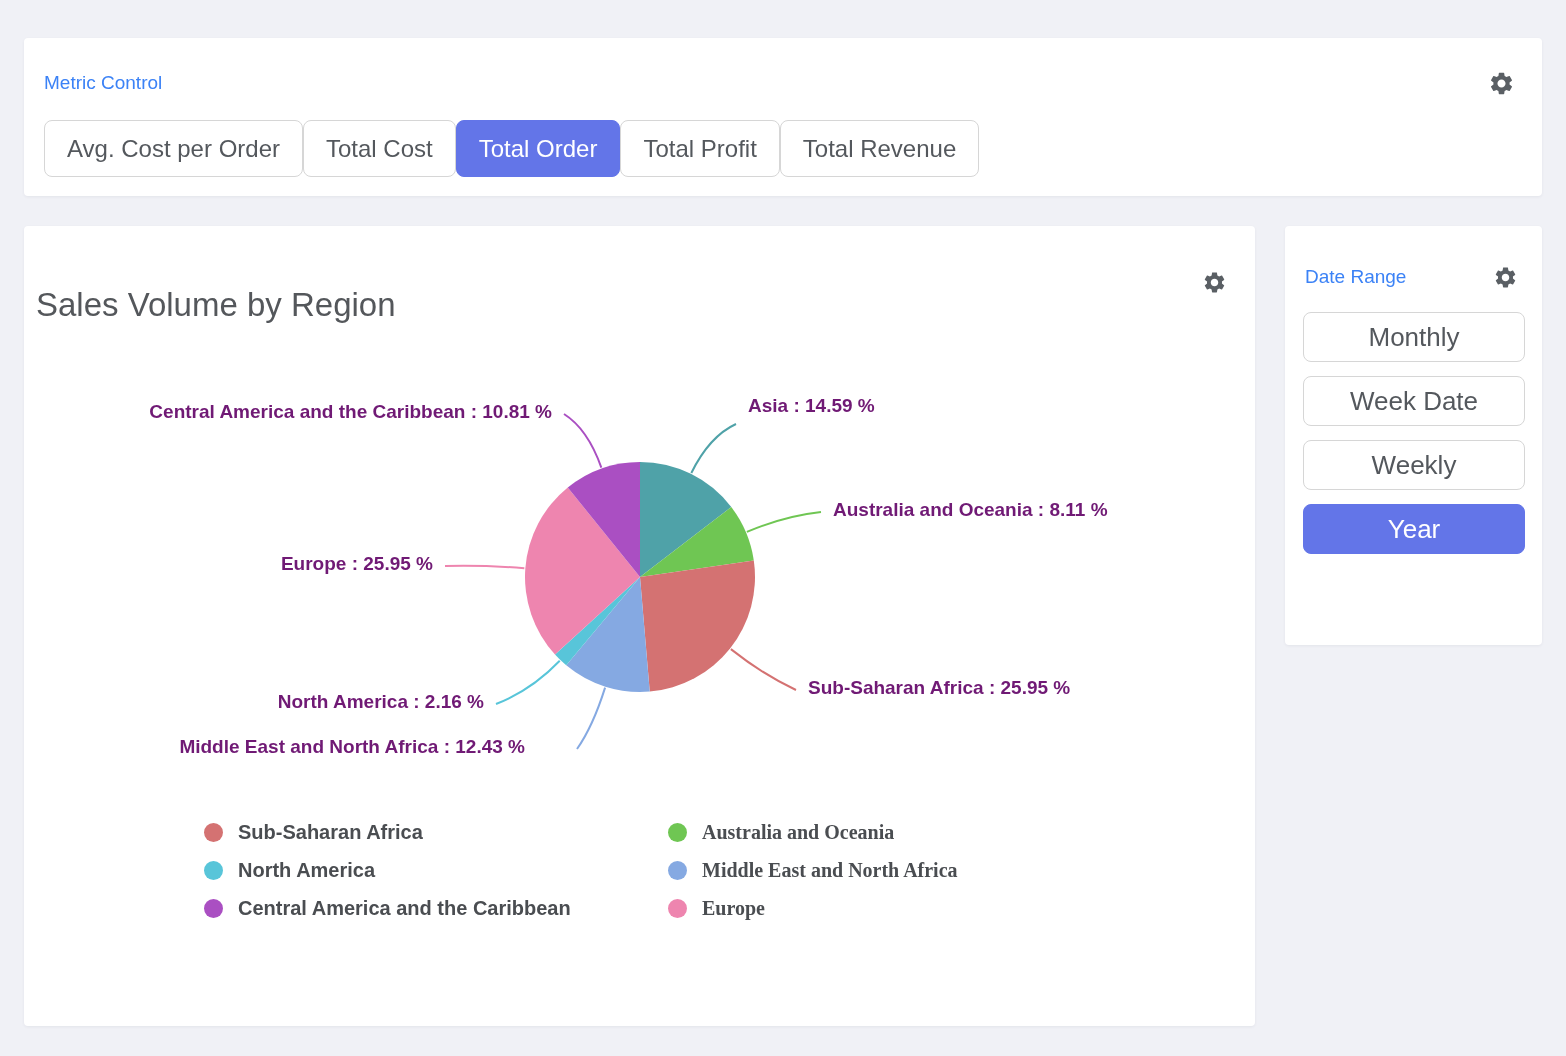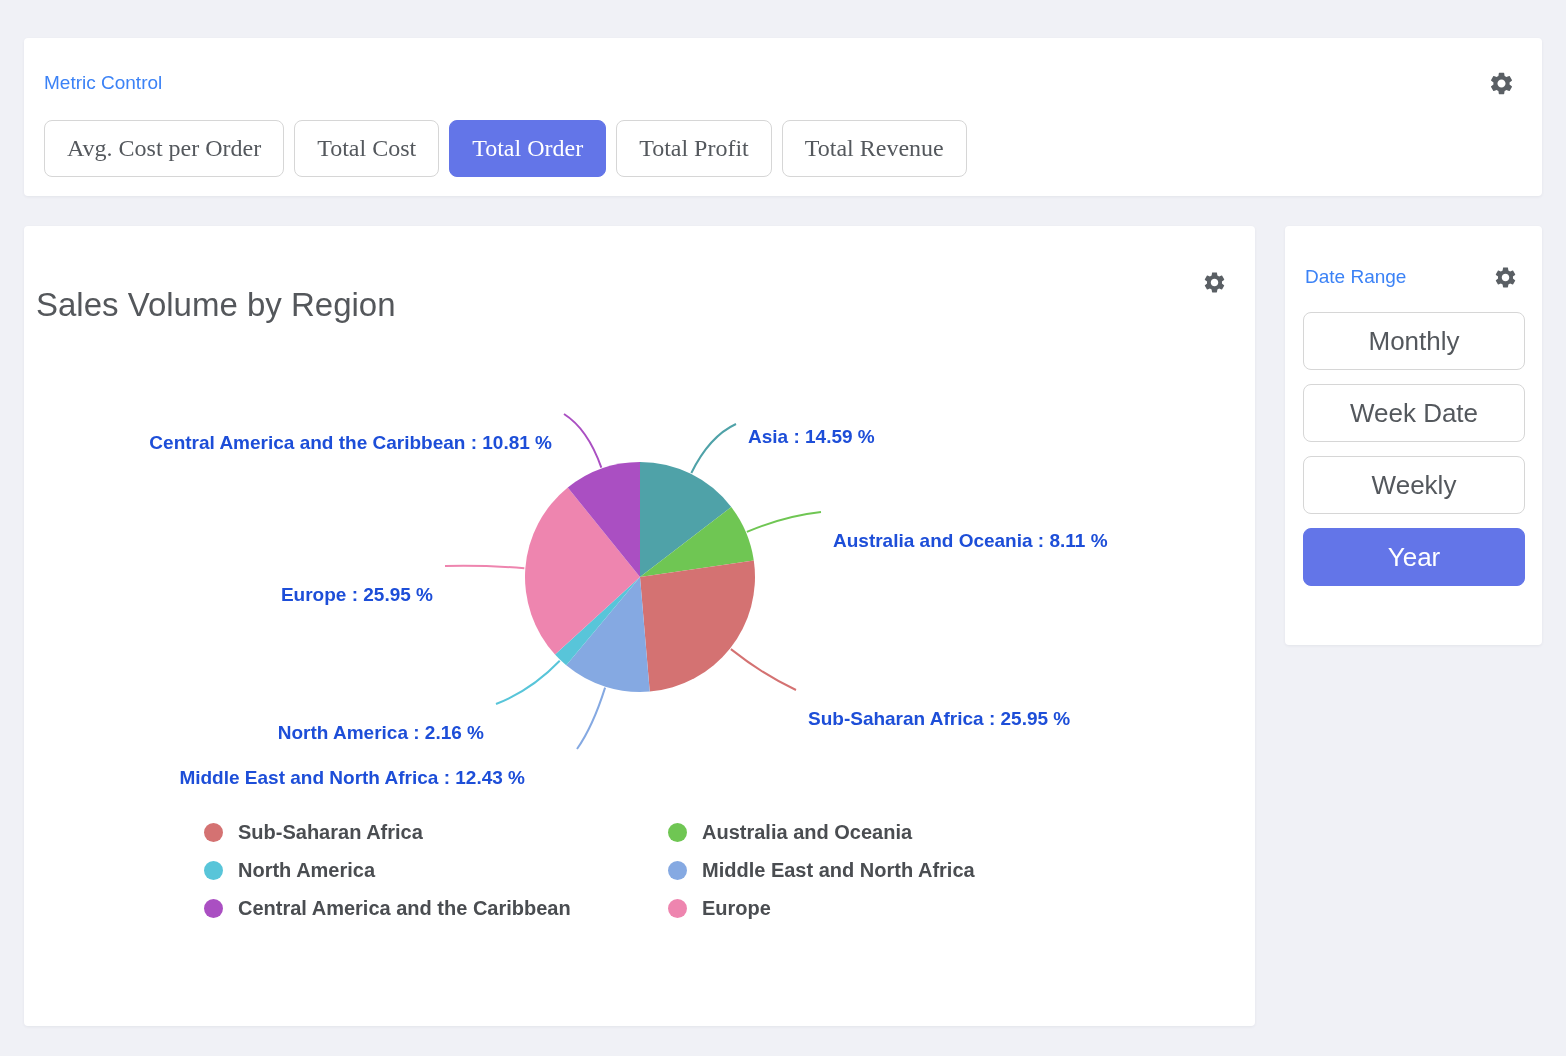--- a/index.html
+++ b/index.html
@@ -11,38 +11,38 @@
   .chart-panel{left:24px;top:226px;width:1231px;height:800px;}
   .date-panel{left:1285px;top:226px;width:257px;height:419px;}
 
   .panel-head{display:flex;justify-content:space-between;align-items:center;}
   .metric-panel .panel-head{padding:30px 27px 0 20px;}
   .date-panel .panel-head{padding:36px 24px 0 20px;align-items:center;}
   .panel-title{font-size:19px;font-weight:400;color:#3b82f6;margin:0;line-height:30px;}
 
   .gear-btn{background:none;border:none;padding:0;cursor:pointer;line-height:0;}
 
-  .btn-row{display:flex;gap:10px;padding:22px 16px 0 20px;font-family:Liberation Serif, serif;}
+  .btn-row{display:flex;padding:22px 16px 0 20px;}
   .m-btn{height:57px;padding:0 22px;font-size:24px;color:#54585d;background:#fff;
          border:1px solid #d6d6d6;border-radius:8px;display:flex;align-items:center;
          cursor:pointer;font-family:inherit;white-space:nowrap;}
   .m-btn.selected{background:var(--accent);border-color:var(--accent);color:#fff;}
 
   .date-btns{display:flex;flex-direction:column;gap:14px;padding:20px 17px 0 18px;}
-  .d-btn{height:58px;font-size:26px;color:#54585d;background:#fff;border:1px solid #d6d6d6;
+  .d-btn{height:50px;font-size:26px;color:#54585d;background:#fff;border:1px solid #d6d6d6;
          border-radius:8px;cursor:pointer;font-family:inherit;width:100%;}
   .d-btn.selected{background:var(--accent);border-color:var(--accent);color:#fff;}
 
   .chart-title{position:absolute;top:48px;left:0;width:100%;text-align:left;
                font-size:33px;font-weight:500;color:#54575b;margin:12px;}
   .chart-gear{position:absolute;top:44px;right:28px;}
 
   #pie-svg{position:absolute;left:0;top:0;}
-  .pie-label{position:absolute;font-size:19px;font-weight:700;color:#1d4ed8;
-             white-space:nowrap;transform:translateY(-50%);margin-top:31px;}
+  .pie-label{position:absolute;font-size:19px;font-weight:700;color:#701a75;
+             white-space:nowrap;transform:translateY(-50%);}
   .legend-col{position:absolute;display:flex;flex-direction:column;}
   .legend-row{display:flex;align-items:center;height:38px;cursor:pointer;}
   .legend-dot{width:19px;height:19px;border-radius:50%;margin-right:15px;flex:0 0 auto;}
   .legend-text{font-size:20px;font-weight:700;color:#4a4d51;white-space:nowrap;}
 </style>
 </head>
 <body>
 
 <div class="page">
 
@@ -104,21 +104,21 @@
           </div>
           <div class="legend-row">
             <span class="legend-dot" style="background: rgb(88, 197, 217);"></span>
             <span class="legend-text">North America</span>
           </div>
           <div class="legend-row">
             <span class="legend-dot" style="background: rgb(170, 79, 194);"></span>
             <span class="legend-text">Central America and the Caribbean</span>
           </div>
         </div>
-        <div class="legend-col" style="left: 644px; top: 587px;">
+        <div class="legend-col" style="left: 644px; top: 587px; font-family: Liberation Serif, serif;">
           <div class="legend-row">
             <span class="legend-dot" style="background: rgb(111, 198, 83);"></span>
             <span class="legend-text">Australia and Oceania</span>
           </div>
           <div class="legend-row">
             <span class="legend-dot" style="background: rgb(133, 169, 226);"></span>
             <span class="legend-text">Middle East and North Africa</span>
           </div>
           <div class="legend-row">
             <span class="legend-dot" style="background: rgb(238, 133, 175);"></span>

